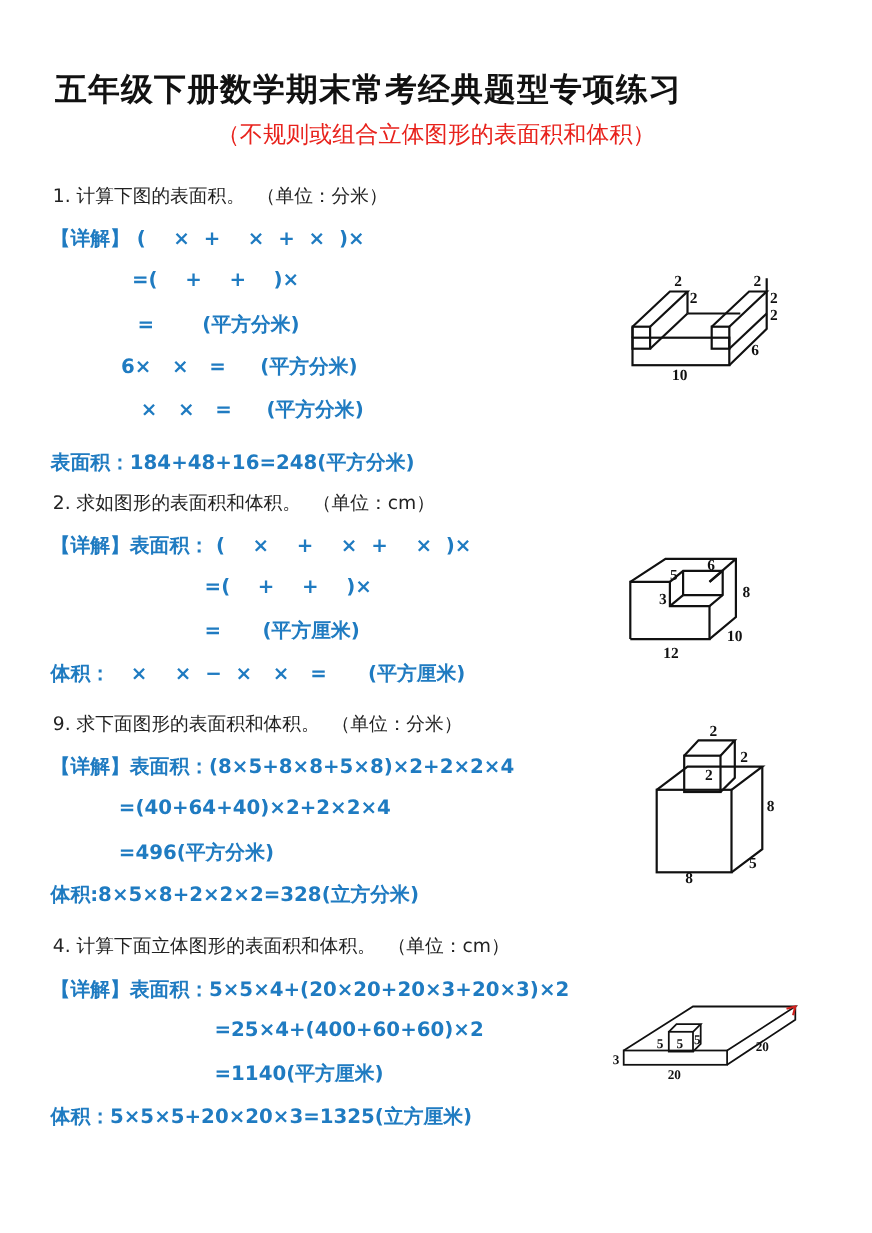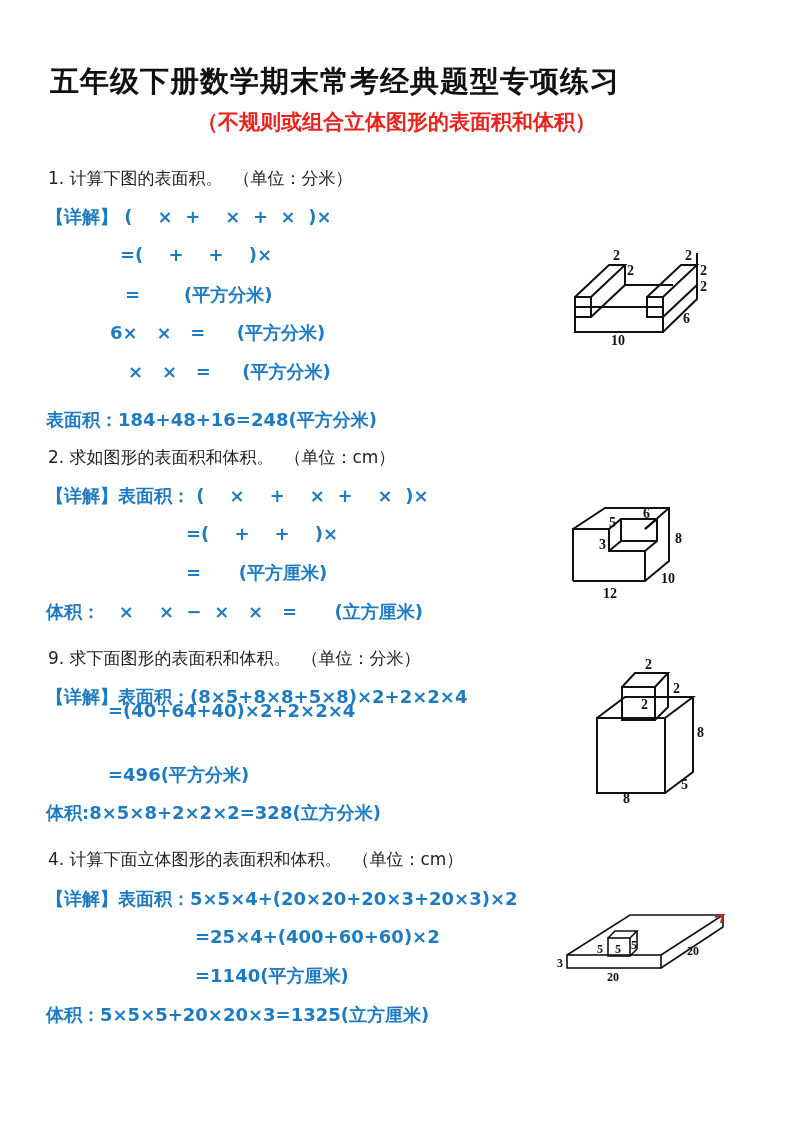--- a/index.html
+++ b/index.html
@@ -1,20 +1,20 @@
 <!DOCTYPE html>
 <html><head>
 <meta charset="utf-8">
 <style>
   html, body { margin: 0; padding: 0; background: #ffffff; }
   body { width: 793px; height: 1121px; position: relative; overflow: hidden;
          font-family: "DejaVu Sans", "Liberation Sans", sans-serif; }
   .abs { position: absolute; white-space: pre; }
   .title { left: 0; width: 670px; text-align: center; top: 62px; font-size: 29px; font-weight: bold; color: #111; letter-spacing: 1px; }
-  .subtitle { left: 0; width: 793px; text-align: center; top: 108px; font-size: 21px; font-weight: bold; color: #e8221c; }
+  .subtitle { left: 0; width: 793px; text-align: center; top: 108px; font-size: 21px; font-weight: normal; color: #e8221c; }
   .q { font-size: 17px; color: #222; }
   .ans { font-size: 18px; font-weight: bold; color: #1f7bc1; }
   .fig { position: absolute; }
   .fig svg text { font-family: "Liberation Serif", serif; font-size: 14px; font-weight: bold; fill: #111; }
 </style>
 </head>
 <body>
 
 <div class="abs title">五年级下册数学期末常考经典题型专项练习</div>
 <div class="abs subtitle">（不规则或组合立体图形的表面积和体积）</div>
@@ -49,21 +49,21 @@
     <text x="135" y="46">2</text>
     <text x="118" y="78">6</text>
     <text x="46" y="100">10</text>
   </svg>
 </div>
 
 <div class="abs q" style="left:48px; top:446px;">2. 求如图形的表面积和体积。  （单位：cm）</div>
 <div class="abs ans" style="left:46px; top:484px;">【详解】表面积： (    ×    +    ×  +    ×  )×</div>
 <div class="abs ans" style="left:186px; top:523px;">=(    +    +    )×</div>
 <div class="abs ans" style="left:186px; top:561px;">=      (平方厘米)</div>
-<div class="abs ans" style="left:46px; top:600px;">体积：   ×    ×  −  ×   ×   =      (立方厘米)</div>
+<div class="abs ans" style="left:46px; top:600px;">体积：   ×    ×  −  ×   ×   =      (平方厘米)</div>
 
 <div class="fig" style="left:565px; top:503px;">
   <svg width="130" height="100" viewBox="0 0 130 100">
     <g fill="none" stroke="#111" stroke-width="2">
       <polyline points="8,78 8,26 44,26 44,48 80,48 80,78 8,78"></polyline>
       <polyline points="8,26 40,5 104,5 104,58 80,78"></polyline>
       <line x1="104" y1="5" x2="80" y2="26"></line>
       <polyline points="44,26 56,16 92,16 92,38 80,48"></polyline>
       <line x1="56" y1="16" x2="56" y2="38"></line>
       <line x1="44" y1="48" x2="56" y2="38"></line>
@@ -74,21 +74,21 @@
     <text x="78" y="15">6</text>
     <text x="34" y="46">3</text>
     <text x="110" y="40">8</text>
     <text x="96" y="80">10</text>
     <text x="38" y="95">12</text>
   </svg>
 </div>
 
 <div class="abs q" style="left:48px; top:647px;">9. 求下面图形的表面积和体积。  （单位：分米）</div>
 <div class="abs ans" style="left:46px; top:685px;">【详解】表面积：(8×5+8×8+5×8)×2+2×2×4</div>
-<div class="abs ans" style="left:108px; top:700px;">=(40+64+40)×2+2×2×4</div>
+<div class="abs ans" style="left:108px; top:724px;">=(40+64+40)×2+2×2×4</div>
 <div class="abs ans" style="left:108px; top:763px;">=496(平方分米)</div>
 <div class="abs ans" style="left:46px; top:801px;">体积:8×5×8+2×2×2=328(立方分米)</div>
 
 <div class="fig" style="left:585px; top:655px;">
   <svg width="135" height="150" viewBox="0 0 135 150">
     <g fill="none" stroke="#111" stroke-width="2">
       <rect x="12" y="63" width="68" height="75"></rect>
       <polyline points="12,63 40,42 108,42 80,63"></polyline>
       <polyline points="108,42 108,117 80,138"></polyline>
       <rect x="37" y="32" width="33" height="33"></rect>

